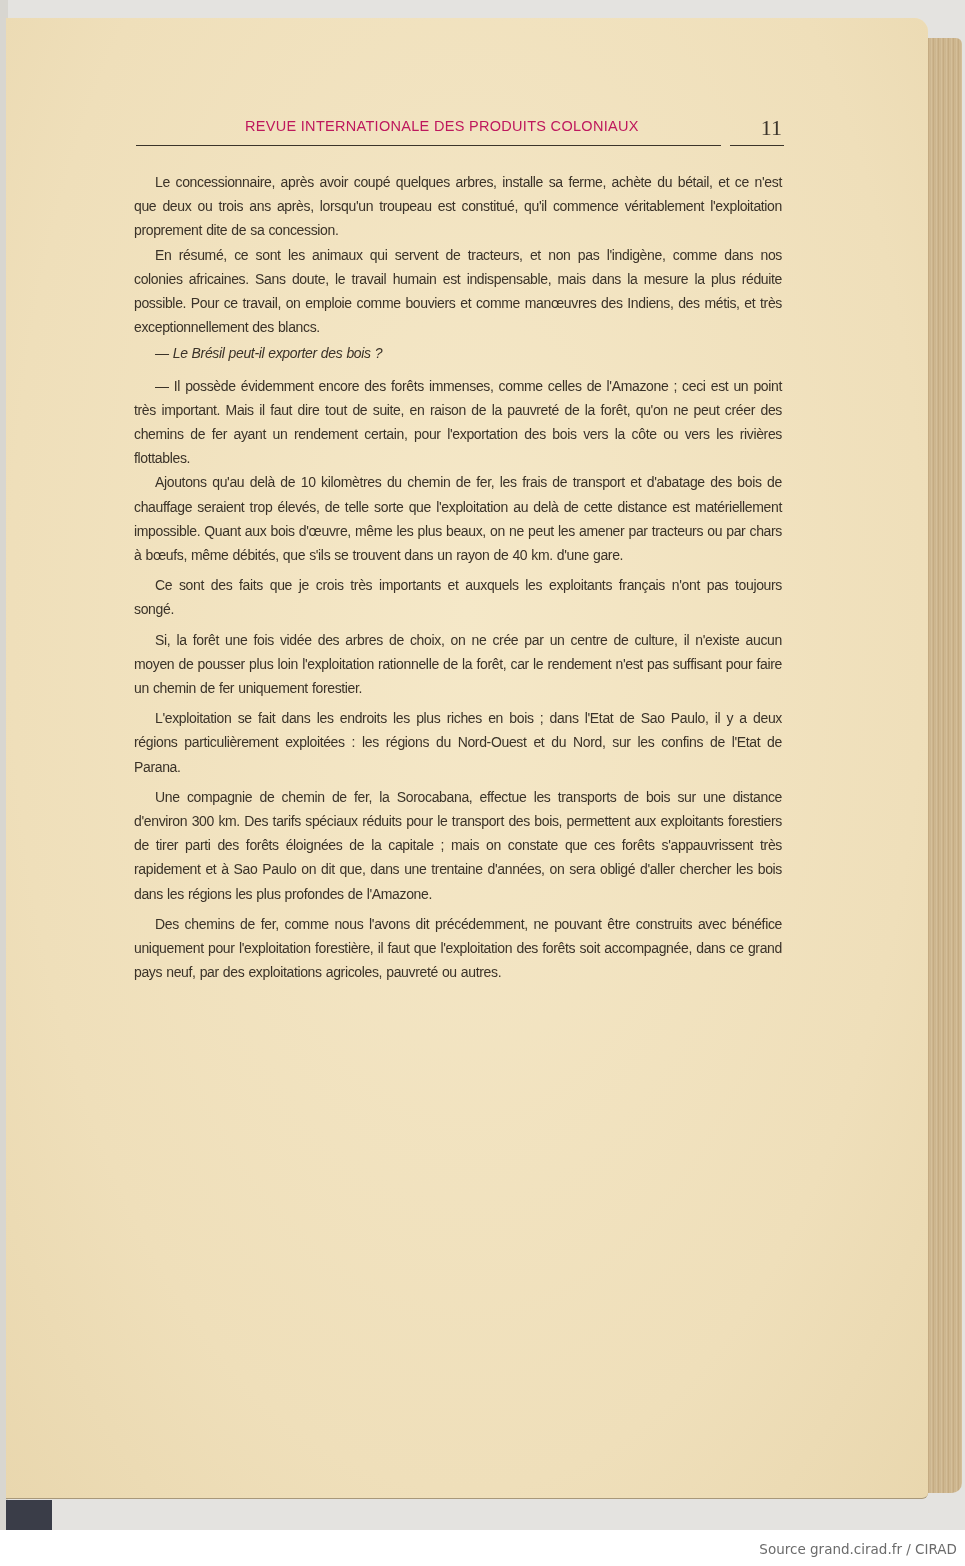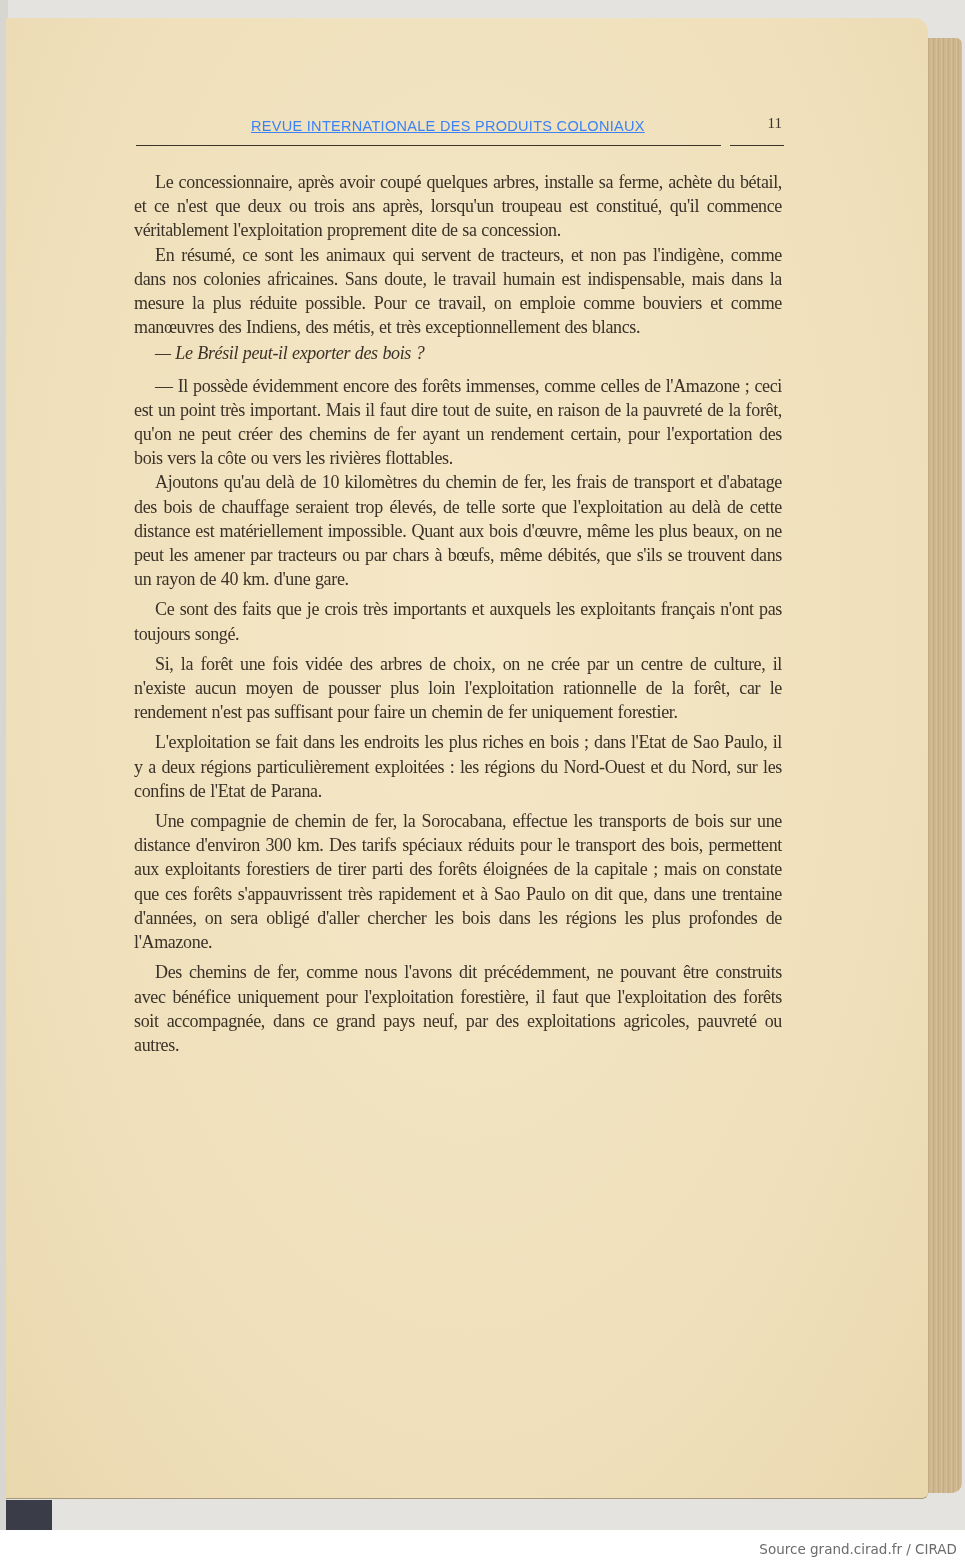--- a/index.html
+++ b/index.html
@@ -29,41 +29,40 @@
     position: absolute; left: 6px; top: 18px; width: 922px; height: 1480px;
     background: #f2e4c2;
     background-image: radial-gradient(ellipse at 50% 40%, #f5e8c8 0%, #efdfba 70%, #e9d7ae 100%);
     border-bottom: 1px solid #a8987a;
     border-radius: 0 14px 6px 0;
   }
   .header {
     position: absolute; left: 136px; top: 112px; width: 648px; height: 40px;
   }
   .header-title {
-    position: absolute; left: 115px; top: 6px;
+    position: absolute; left: 109px; top: 6px;
     font-family: "Liberation Sans", sans-serif; font-size: 14.5px; letter-spacing: 0.3px;
-    color: #3b82f6;
-    text-decoration: underline;
+    color: #be185d;
   }
   .header-pagenum {
     position: absolute; right: 2px; top: 3px;
-    font-family: "Liberation Serif", serif; font-size: 15px; color: #3b342a;
+    font-family: "Liberation Serif", serif; font-size: 22px; color: #3b342a;
   }
   .header-rule {
     position: absolute; left: 0; top: 33px; width: 585px; height: 0;
     border-top: 1.5px solid #3b342a;
   }
   .header-rule-short {
     position: absolute; left: 594px; top: 33px; width: 54px; height: 0;
     border-top: 1.5px solid #3b342a;
   }
   .body-text {
     position: absolute; left: 134px; top: 170px; width: 648px;
-    font-family: Liberation Serif, serif;
-    font-size: 18px; line-height: 24.2px; color: #3a3228;
+    font-family: Liberation Sans, sans-serif;
+    font-size: 14px; line-height: 24.2px; color: #3a3228;
     text-align: justify;
     letter-spacing: -0.35px;
     word-spacing: 0.5px;
   }
   .body-text p { margin: 0; text-indent: 21px; }
   .body-text p.gap { margin-top: 6px; }
   .body-text p.question { font-style: italic; margin-top: 2px; margin-bottom: 8px; }
   .footer-source {
     position: absolute; right: 8px; top: 1541px;
     font-family: "DejaVu Sans", sans-serif; font-size: 13.5px; color: #6b6b6b;

